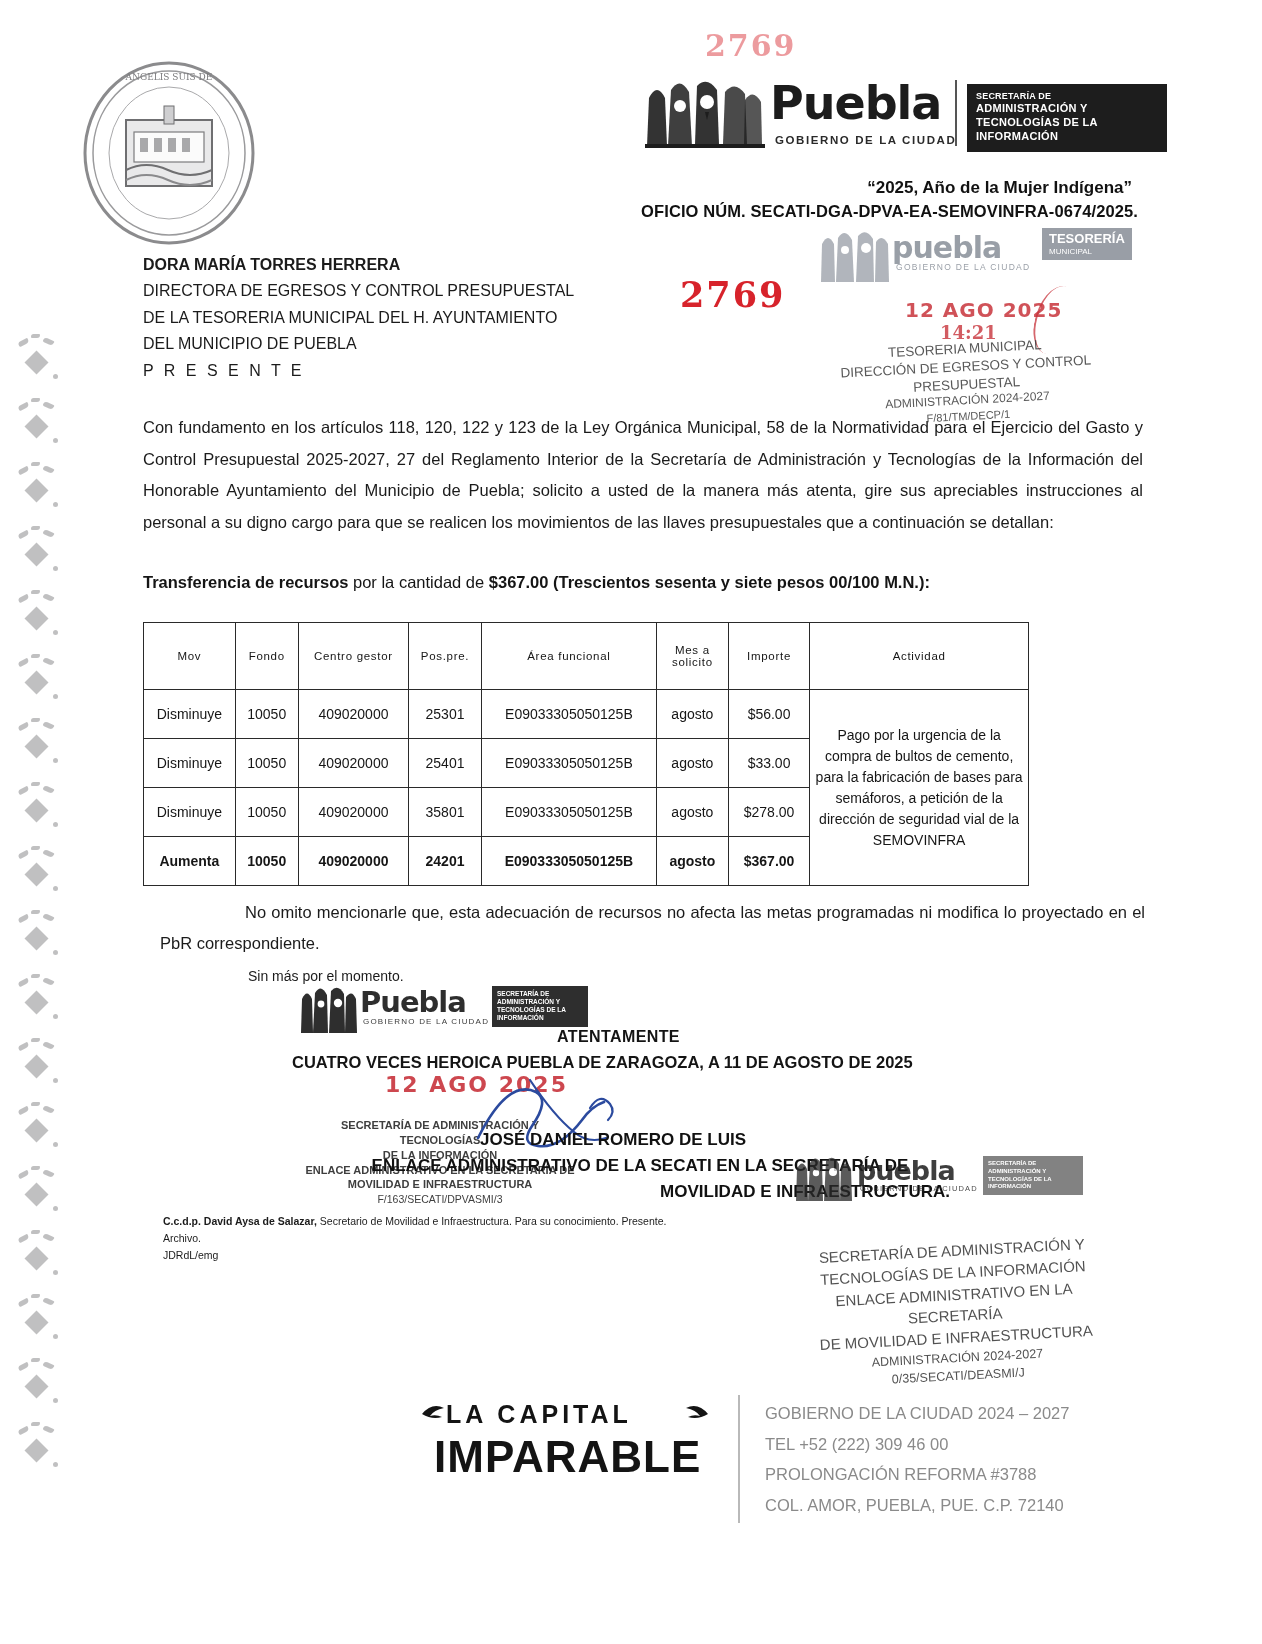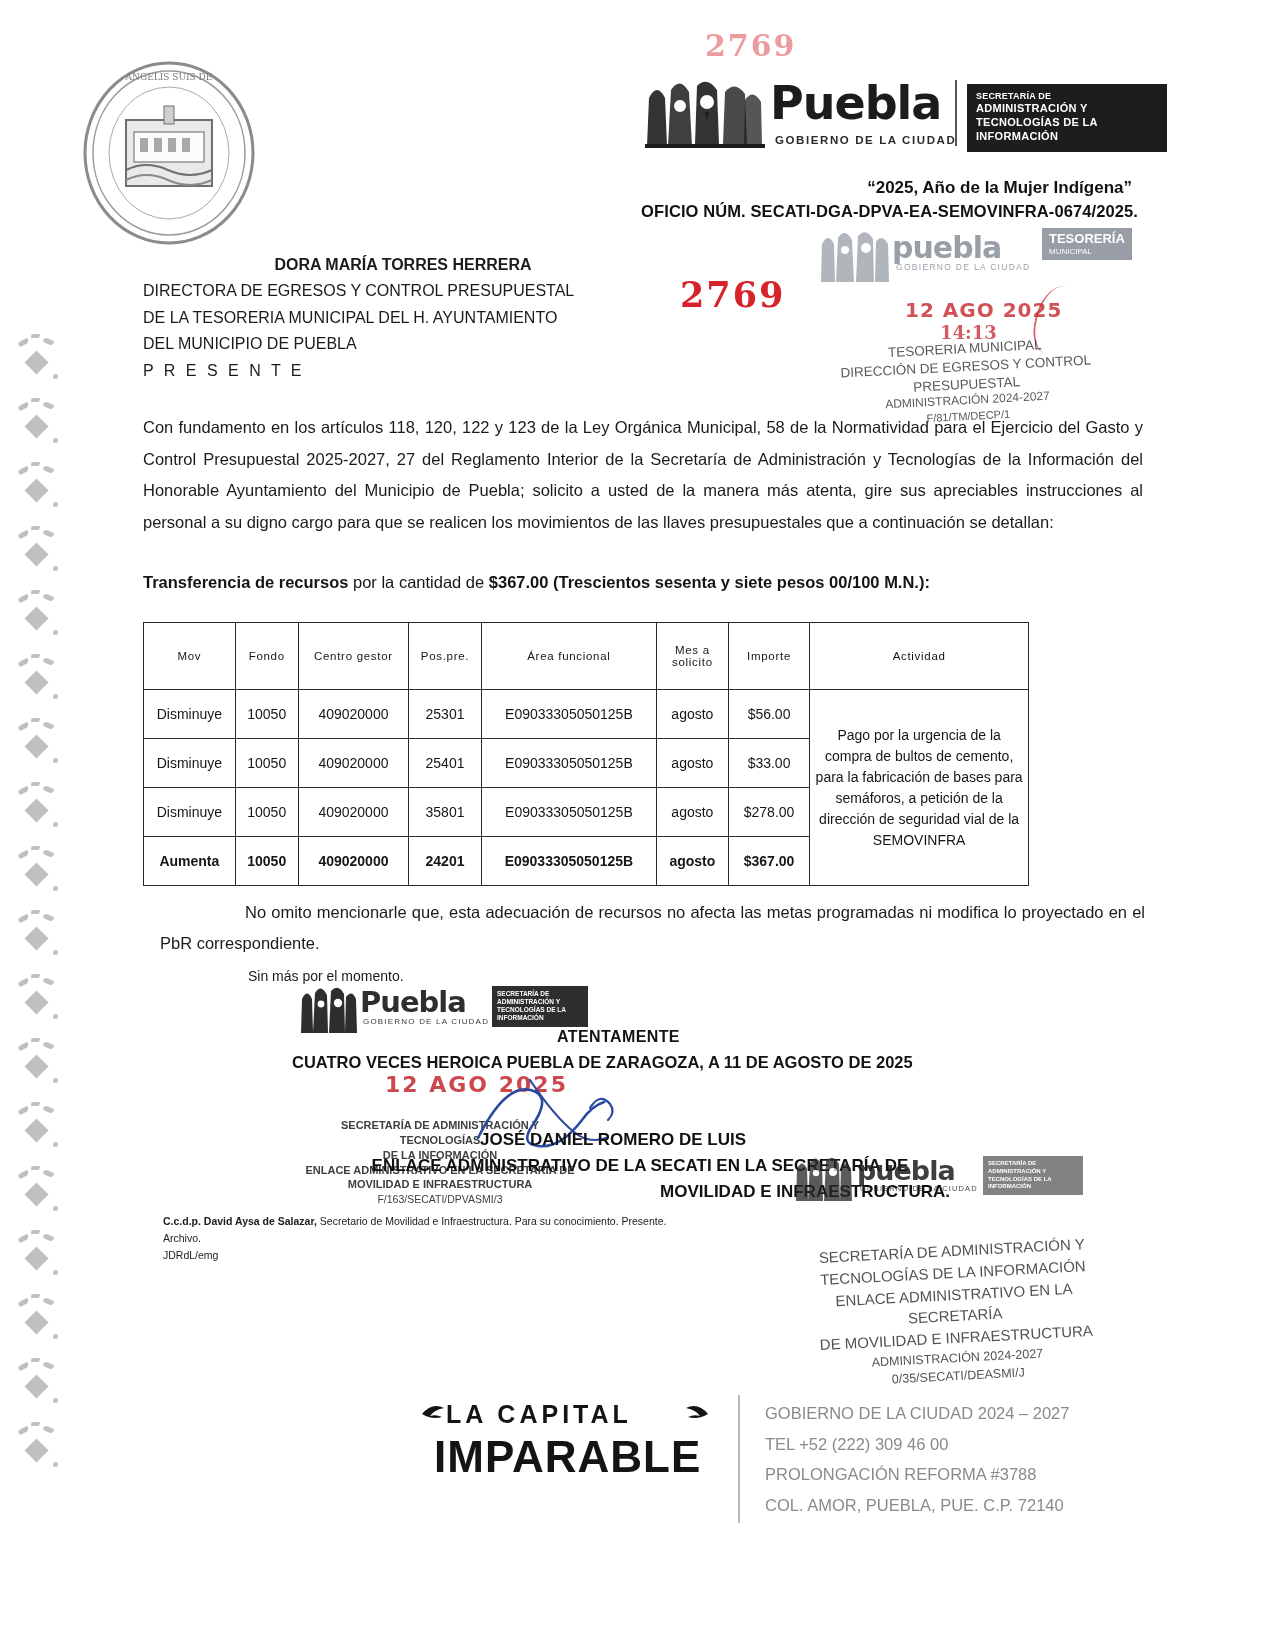--- a/index.html
+++ b/index.html
@@ -98,21 +98,21 @@
   .oficio-line {
     position:absolute; right:124px; top:202px;
     font-size:16.5px; font-weight:700; color:#111; letter-spacing:.1px;
   }
 
   
   .recipient {
     position:absolute; left:143px; top:252px; width:520px;
     font-size:16px; line-height:1.65; color:#1b1b1b;
   }
-  .recipient .nm { font-weight:700;text-align:center; }
+  .recipient .nm { font-weight:700; }
   .recipient .presente { letter-spacing:3px; }
 
   
   .tes-stamp {
     position:absolute; left:820px; top:228px; width:300px; height:60px;
     opacity:.62;
   }
   .tes-logo-word {
     position:absolute; left:72px; top:2px;
     font-family:"DejaVu Sans", sans-serif; font-size:30px; font-weight:700;
@@ -502,21 +502,21 @@
       </g>
     </svg>
     <div class="tes-logo-word">puebla</div>
     <div class="tes-logo-sub">GOBIERNO DE LA CIUDAD</div>
     <div class="tes-tag">
       <span>TESORERÍA</span>
       <span class="sm">MUNICIPAL</span>
     </div>
   </div>
   <div class="tes-date">12 AGO 2025</div>
-  <div class="tes-time">14:13</div>
+  <div class="tes-time">14:21</div>
   <div class="tes-swoosh"></div>
   <div class="tes-text-block">
     <div>TESORERIA MUNICIPAL</div>
     <div>DIRECCIÓN DE EGRESOS Y CONTROL</div>
     <div>PRESUPUESTAL</div>
     <div class="s1">ADMINISTRACIÓN 2024-2027</div>
     <div class="s2">F/81/TM/DECP/1</div>
   </div>
 
   <div class="body-par">Con fundamento en los artículos 118, 120, 122 y 123 de la Ley Orgánica Municipal, 58 de la Normatividad para el Ejercicio del Gasto y Control Presupuestal 2025-2027, 27 del Reglamento Interior de la Secretaría de Administración y Tecnologías de la Información del Honorable Ayuntamiento del Municipio de Puebla; solicito a usted de la manera más atenta, gire sus apreciables instrucciones al personal a su digno cargo para que se realicen los movimientos de las llaves presupuestales que a continuación se detallan:</div>

